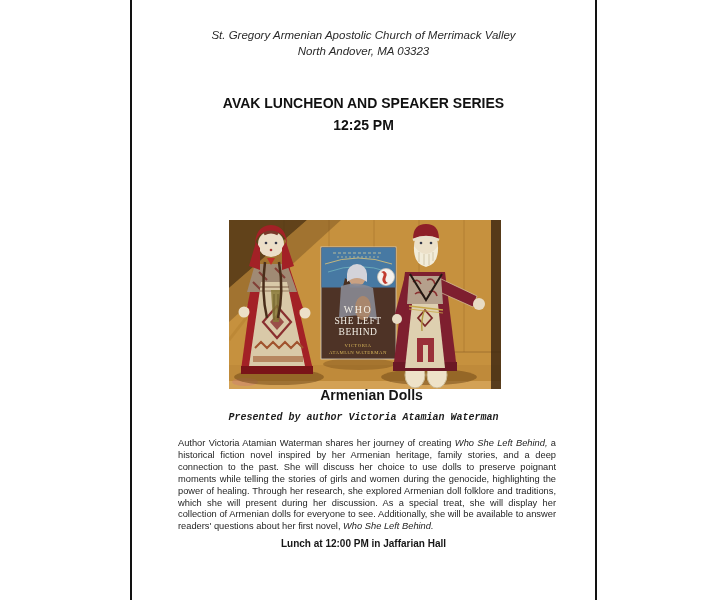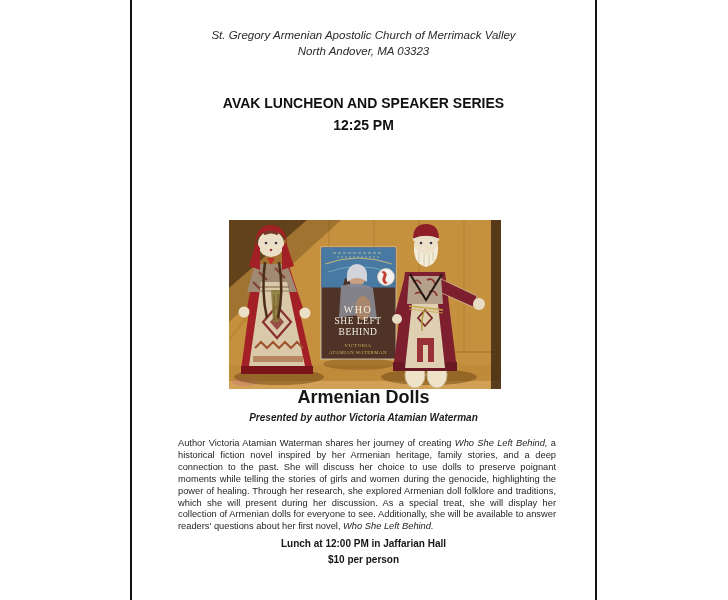--- a/index.html
+++ b/index.html
@@ -38,29 +38,31 @@
     line-height: 21.5px;
     color: #111;
   }
   .photo-wrap {
     position: absolute; left: 97px; top: 196px;
     width: 272px; height: 169px; margin-top: 24px;
   }
   .talk-title {
     top: 387px;
     font-weight: bold;
-    font-size: 18px;
+    font-size: 14px;
     color: #161616;
+    padding-left: 8px;
   }
   .talk-presenter {
     top: 412px;
     font-weight: bold;
     font-style: italic;
     font-size: 10px;
     color: #1d1d1d;
+    font-family: Liberation Mono, monospace;
   }
   .description {
     position: absolute; left: 46px; top: 438px;
     width: 378px;
     text-align: justify;
     font-weight: normal;
     font-size: 9.3px;
     line-height: 11.9px;
     color: #1f1f1f;
   }
@@ -218,16 +220,15 @@
     </svg>
   </div>
 
   <div class="centered talk-title">Armenian Dolls</div>
   <div class="centered talk-presenter">Presented by author Victoria Atamian Waterman</div>
 
   <div class="description"><span>Author Victoria Atamian Waterman shares her journey of creating </span><span class="booktitle">Who She Left Behind,</span><span> a historical fiction novel inspired by her Armenian heritage, family stories, and a deep connection to the past. She will discuss her choice to use dolls to preserve poignant moments while telling the stories of girls and women during the genocide, highlighting the power of healing. Through her research, she explored Armenian doll folklore and traditions, which she will present during her discussion. As a special treat, she will display her collection of Armenian dolls for everyone to see. Additionally, she will be available to answer readers' questions about her first novel, </span><span class="booktitle">Who She Left Behind.</span></div>
 
   <div class="centered event-details">
     <div>Lunch at 12:00 PM in Jaffarian Hall</div>
-    <div>$10 per person</div>
   </div>
 
 </div>
 
 </body></html>

